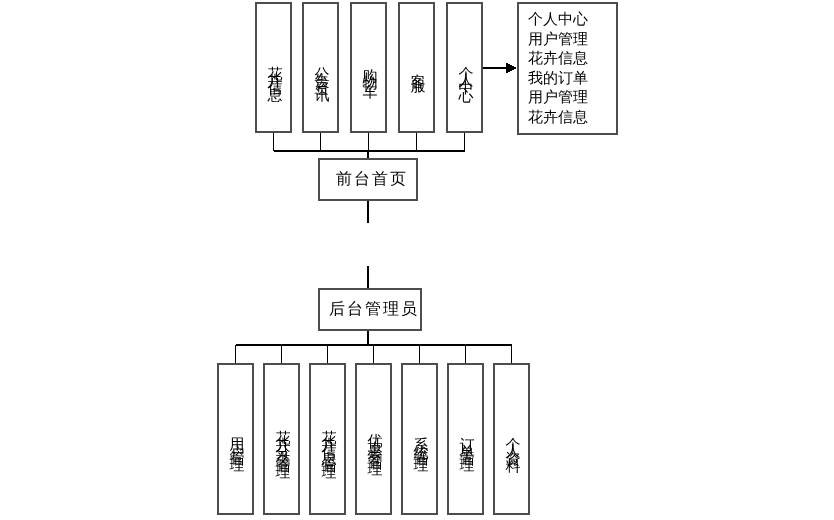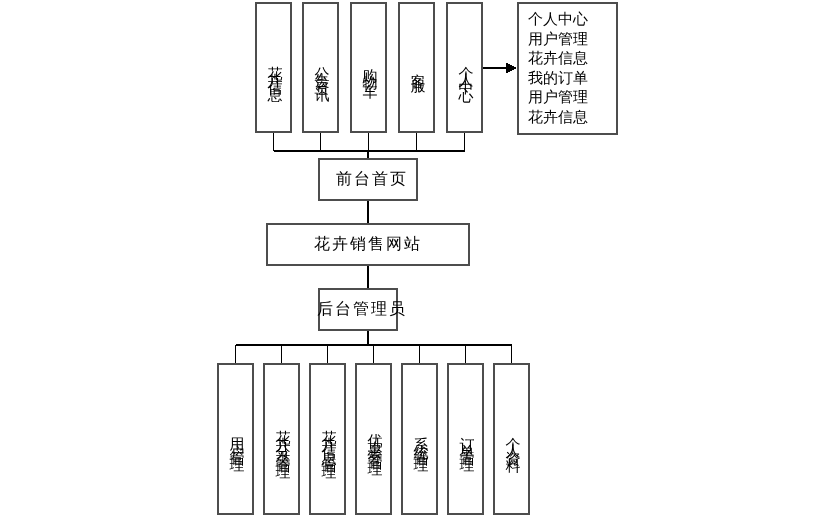--- a/index.html
+++ b/index.html
@@ -96,24 +96,21 @@
     <div class="menu-line">用户管理</div>
     <div class="menu-line">花卉信息</div>
     <div class="menu-line">我的订单</div>
     <div class="menu-line">用户管理</div>
     <div class="menu-line">花卉信息</div>
   </div>
 
   <div class="node" style="left:318px; top:158px; width:100px; height:43px;padding-left:8px;">
     <div class="htext">前台首页</div>
   </div>
-  <div class="node" style="left:266px; top:223px; width:204px; height:43px;">
-    <div class="htext">花卉销售网站</div>
-  </div>
-  <div class="node" style="left:318px; top:288px; width:80px; height:43px;padding-left:8px;">
+  <div class="node" style="left:318px; top:288px; width:104px; height:43px;padding-left:8px;">
     <div class="htext">后台管理员</div>
   </div>
 
   <div class="node" style="left:217px; top:363px; width:37px; height:152px;">
     <div class="vtext">用户管理</div>
   </div>
   <div class="node" style="left:263px; top:363px; width:37px; height:152px;">
     <div class="vtext">花卉分类管理</div>
   </div>
   <div class="node" style="left:309px; top:363px; width:37px; height:152px;">

